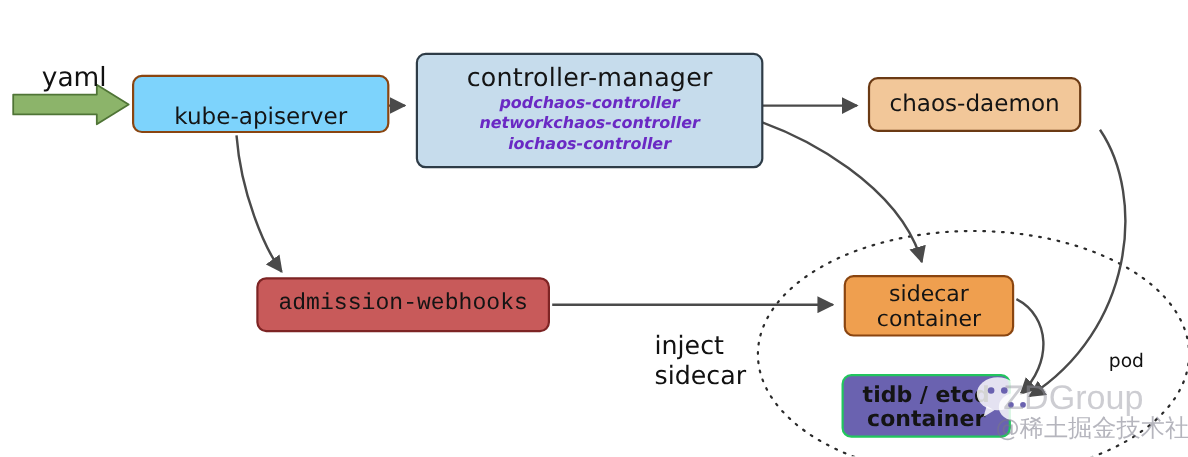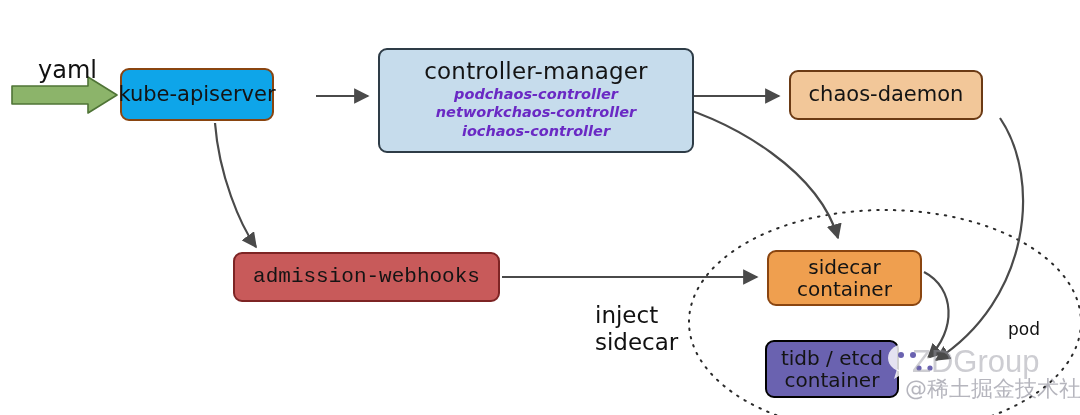--- a/index.html
+++ b/index.html
@@ -45,22 +45,22 @@
   }
   .node .sub {
     font-size: 14.5px;
     font-style: italic;
     font-weight: bold;
     color: #6a29c4;
     white-space: nowrap;
     line-height: 1.28;
   }
   #n-apiserver {
-    left: 120px; top: 68px; width: 154px; height: 53px;
-    background: #0ea5e9; border: 2px solid #8a4510;
+    left: 120px; top: 68px; width: 234px; height: 53px;
+    background: #7dd3fc; border: 2px solid #8a4510; justify-content: flex-end;
   }
   #n-controller {
     left: 378px; top: 48px; width: 316px; height: 105px;
     background: #c6dcec; border: 2px solid #2e3c47;
     justify-content: flex-start; padding-top: 9px;
   }
   #n-controller .title { font-size: 23px; letter-spacing: .2px; }
   #n-daemon {
     left: 789px; top: 70px; width: 194px; height: 50px;
     background: #f2c799; border: 2px solid #6b3a14;
@@ -68,22 +68,22 @@
   #n-webhooks {
     left: 233px; top: 252px; width: 267px; height: 50px;
     background: #c85a5a; border: 2px solid #7d2424; font-family: Liberation Mono, monospace;
   }
   #n-sidecar {
     left: 767px; top: 250px; width: 155px; height: 56px;
     background: #ef9f4f; border: 2px solid #8a4510;
   }
   #n-sidecar .title, #n-tidb .title { font-size: 20px; }
   #n-tidb {
-    left: 765px; top: 340px; width: 134px; height: 58px;
-    background: #6a62b0; border: 2px solid #000000;
+    left: 765px; top: 340px; width: 154px; height: 58px;
+    background: #6a62b0; border: 2px solid #22c55e; font-weight: bold;
   }
   .freetext {
     position: absolute;
     z-index: 3;
     color: #111111;
     white-space: pre;
     line-height: 1.16;
   }
   #t-yaml { left: 38px; top: 57px; font-size: 24px; }
   #t-inject { left: 567px; top: 302px; font-size: 23px; margin-left: 28px; }

